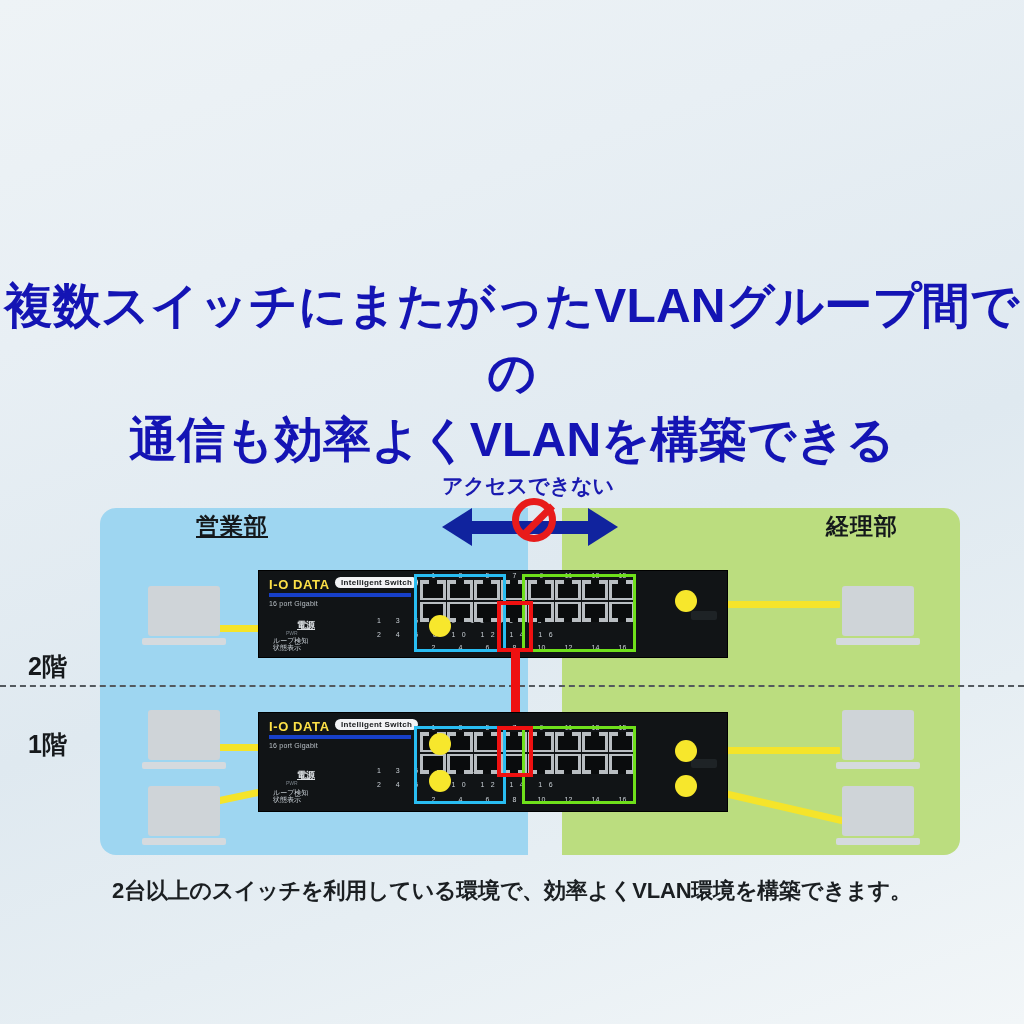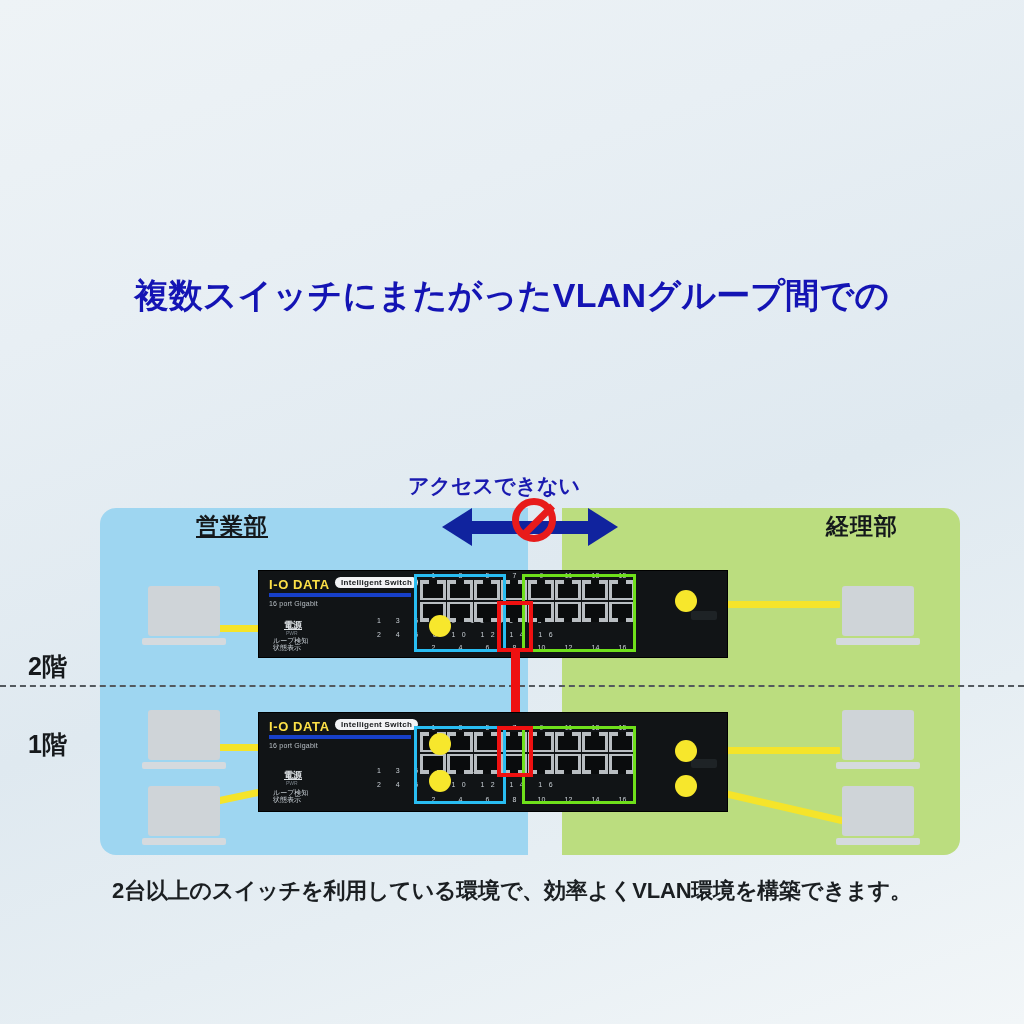--- a/index.html
+++ b/index.html
@@ -38,21 +38,21 @@
   .headline .line2 { display: block; }
 
   .subhead {
     position: absolute;
     left: 0;
     top: 272px;
     width: 1024px;
     text-align: center;
     color: #1414b4;
     font-weight: 700;
-    font-size: 34px;
+    font-size: 48px;
     line-height: 1.40;
     letter-spacing: 0.2px;
   }
   .subhead .line2 { display: block; }
 
   .footnote {
     position: absolute;
     left: 0;
     top: 876px;
     width: 1024px;
@@ -113,20 +113,21 @@
   }
   .floor-2f { top: 650px; }
   .floor-1f { top: 700px; margin-top: 28px; }
 
   
   .denied-text {
     position: absolute;
     left: 408px;
     top: 472px;
     width: 240px;
+    text-align: center;
     color: #1a1ab0;
     font-size: 21px;
     font-weight: 700;
   }
   .arrow-bar {
     position: absolute;
     left: 470px;
     top: 521px;
     width: 120px;
     height: 13px;
@@ -213,21 +214,21 @@
   .port-count {
     position: absolute;
     left: 10px;
     top: 29px;
     color: #b9c0c6;
     font-size: 7px;
     letter-spacing: 0.2px;
   }
   .pwr-label {
     position: absolute;
-    left: 25px;
+    left: 38px;
     top: 48px;
     color: #dfe3e6;
     font-size: 9px;
     font-weight: 700;
     text-decoration: underline;
   }
   .pwr-sub {
     position: absolute;
     left: 27px;
     top: 59px;
@@ -365,20 +366,21 @@
   }
 </style>
 </head>
 <body>
 
 <div id="stage">
 
 
   <div class="subhead">
     <span>複数スイッチにまたがったVLANグループ間での</span>
+    <span class="line2">通信も効率よくVLANを構築できる</span>
   </div>
 
   <div class="panel panel-sales"></div>
   <div class="panel panel-acct"></div>
 
   <div class="panel-label label-sales">営業部</div>
   <div class="panel-label label-acct">経理部</div>
 
   <div class="floor-divider"></div>
   <div class="floor-label floor-2f">2階</div>

